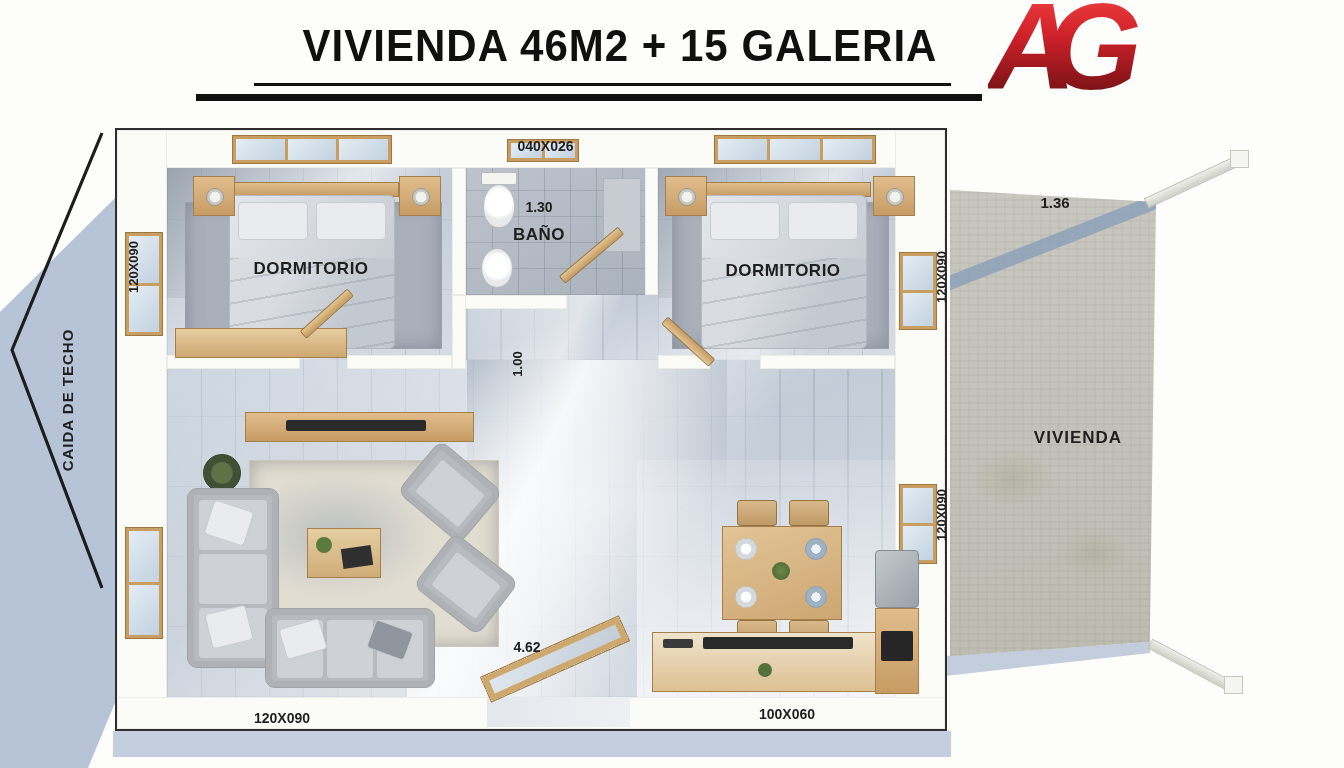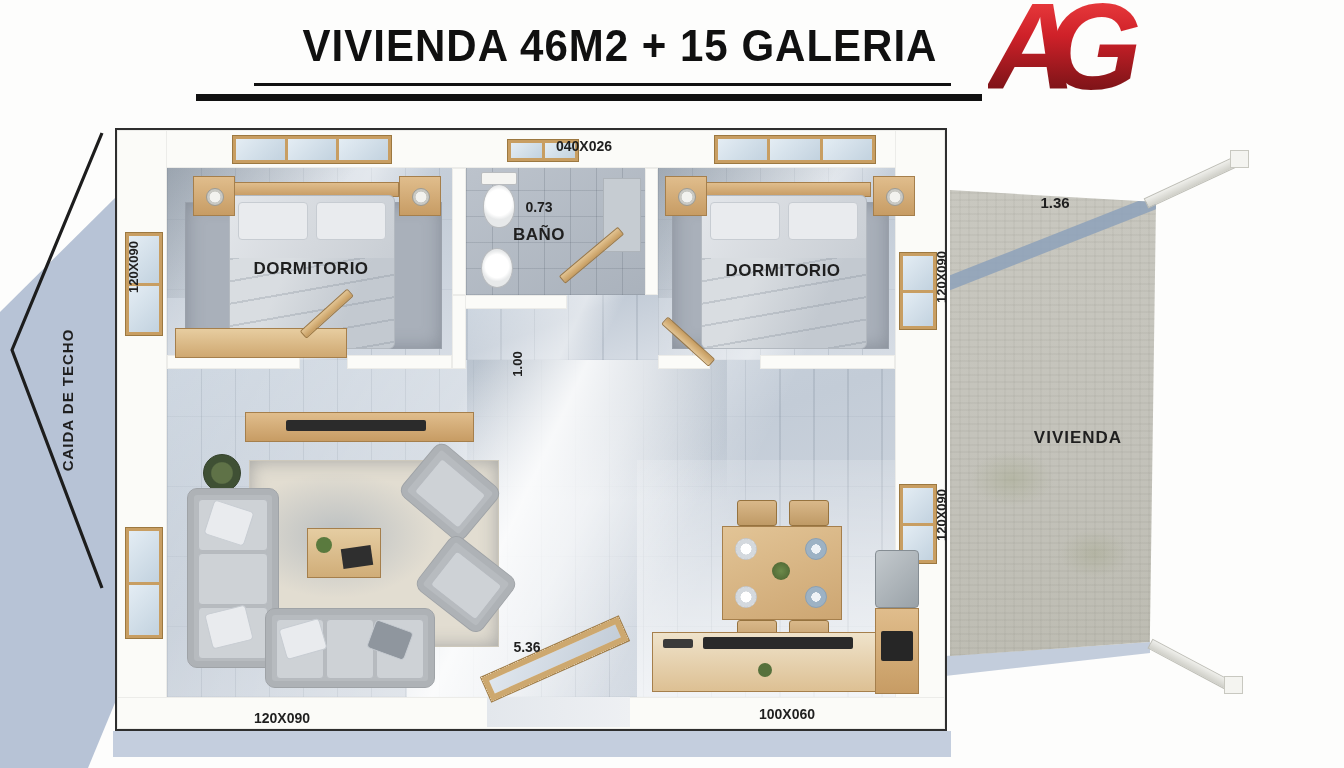--- a/index.html
+++ b/index.html
@@ -171,21 +171,21 @@
     </div>
     <div class="wood" style="left:756px;top:46px;width:40px;height:38px;">
       <div class="abs" style="left:12px;top:11px;width:16px;height:16px;border-radius:50%;background:radial-gradient(circle,#f2f2ef 0 45%,#c9c9c4 50% 100%);border:1px solid #9b9b95;"></div>
     </div>
     <div class="lbl" style="left:584px;top:132px;width:164px;font-size:17px;letter-spacing:.5px;">DORMITORIO</div>
 
     <div class="abs" style="left:364px;top:42px;width:34px;height:11px;background:#f4f4f1;border:1px solid #b9bcbf;border-radius:2px;"></div>
     <div class="abs" style="left:366px;top:54px;width:30px;height:42px;background:radial-gradient(circle at 50% 42%,#ffffff 0 45%,#e7e9ea 60% 100%);border:1px solid #b9bcbf;border-radius:50% 50% 46% 46%;"></div>
     <div class="abs" style="left:364px;top:118px;width:30px;height:38px;background:radial-gradient(circle at 50% 45%,#ffffff 0 45%,#e7e9ea 60% 100%);border:1px solid #b9bcbf;border-radius:50%;"></div>
     <div class="abs" style="left:486px;top:48px;width:36px;height:72px;background:#c6ccd2;border:1px solid #aeb4ba;"></div>
-    <div class="lbl" style="left:392px;top:70px;width:60px;font-size:14px;">0.73</div>
+    <div class="lbl" style="left:392px;top:70px;width:60px;font-size:14px;">1.30</div>
     <div class="lbl" style="left:382px;top:96px;width:80px;font-size:17px;letter-spacing:.5px;">BAÑO</div>
 
     <div class="door" style="left:186px;top:200px;width:62px;transform:rotate(-42deg);"></div>
     <div class="door" style="left:595px;top:228px;width:62px;transform:rotate(-138deg);"></div>
     <div class="door" style="left:445px;top:145px;width:75px;transform:rotate(-40deg);"></div>
     <div class="abs" style="left:370px;top:567px;width:143px;height:30px;background:linear-gradient(90deg,#e3e7ec,#eef0f3);"></div>
     <div class="frame" style="left:363px;top:516px;width:138px;height:14px;transform:rotate(-24deg);"></div>
 
     <div class="wood" style="left:128px;top:282px;width:227px;height:28px;">
       <div class="abs" style="left:40px;top:7px;width:140px;height:11px;background:#2b2b2b;border-radius:2px;"></div>
@@ -230,22 +230,22 @@
     <div class="wood" style="left:535px;top:502px;width:243px;height:58px;background:linear-gradient(180deg,#efe3cb,#ddc093);">
       <div class="abs" style="left:50px;top:4px;width:150px;height:12px;background:#2a2a2a;border-radius:2px;"></div>
       <div class="abs" style="left:10px;top:6px;width:30px;height:9px;background:#3a3a3a;border-radius:2px;"></div>
       <div class="abs" style="left:105px;top:30px;width:14px;height:14px;border-radius:50%;background:#56713c;"></div>
     </div>
     <div class="abs" style="left:758px;top:420px;width:42px;height:56px;background:linear-gradient(135deg,#c3c9cd,#9aa2a8);border:1px solid #858d93;border-radius:4px;"></div>
     <div class="wood" style="left:758px;top:478px;width:42px;height:84px;">
       <div class="abs" style="left:5px;top:22px;width:32px;height:30px;background:#262626;border-radius:2px;"></div>
     </div>
 
-    <div class="lbl" style="left:380px;top:9px;width:115px;font-size:14px;text-align:right;">040X026</div>
-    <div class="lbl" style="left:380px;top:510px;width:60px;font-size:14px;">5.36</div>
+    <div class="lbl" style="left:371px;top:9px;width:115px;font-size:14px;">040X026</div>
+    <div class="lbl" style="left:380px;top:510px;width:60px;font-size:14px;">4.62</div>
     <div class="lbl" style="left:110px;top:581px;width:110px;font-size:14px;">120X090</div>
     <div class="lbl" style="left:615px;top:577px;width:110px;font-size:14px;">100X060</div>
   </div>
 
   <div id="title">VIVIENDA 46M2 + 15 GALERIA</div>
   <div class="rule" style="left:254px;top:83px;width:697px;height:3px;"></div>
   <div class="rule" style="left:196px;top:94px;width:786px;height:7px;"></div>
   <div id="logo-ag">AG</div>
 
   <div class="lbl vert z5" style="left:67px;top:400px;font-size:15px;letter-spacing:1px;">CAIDA DE TECHO</div>

